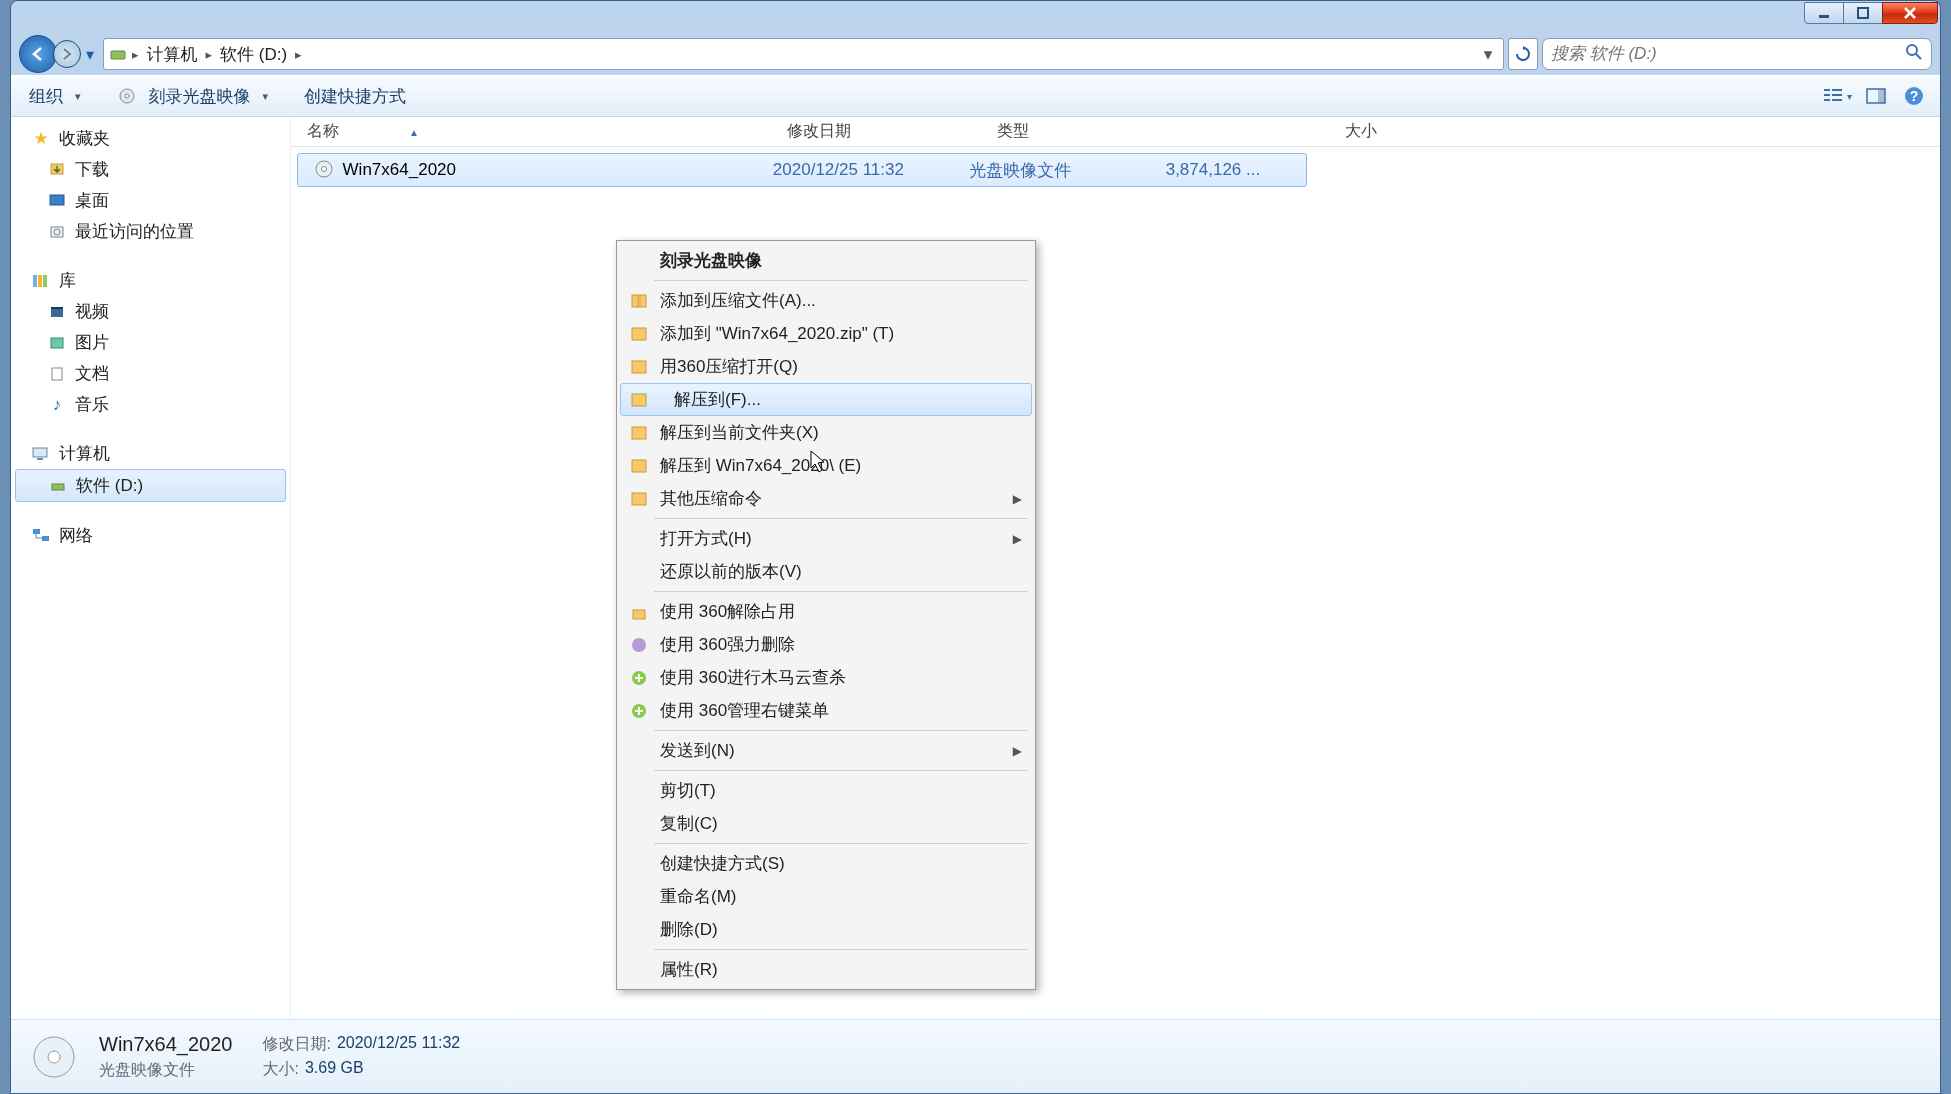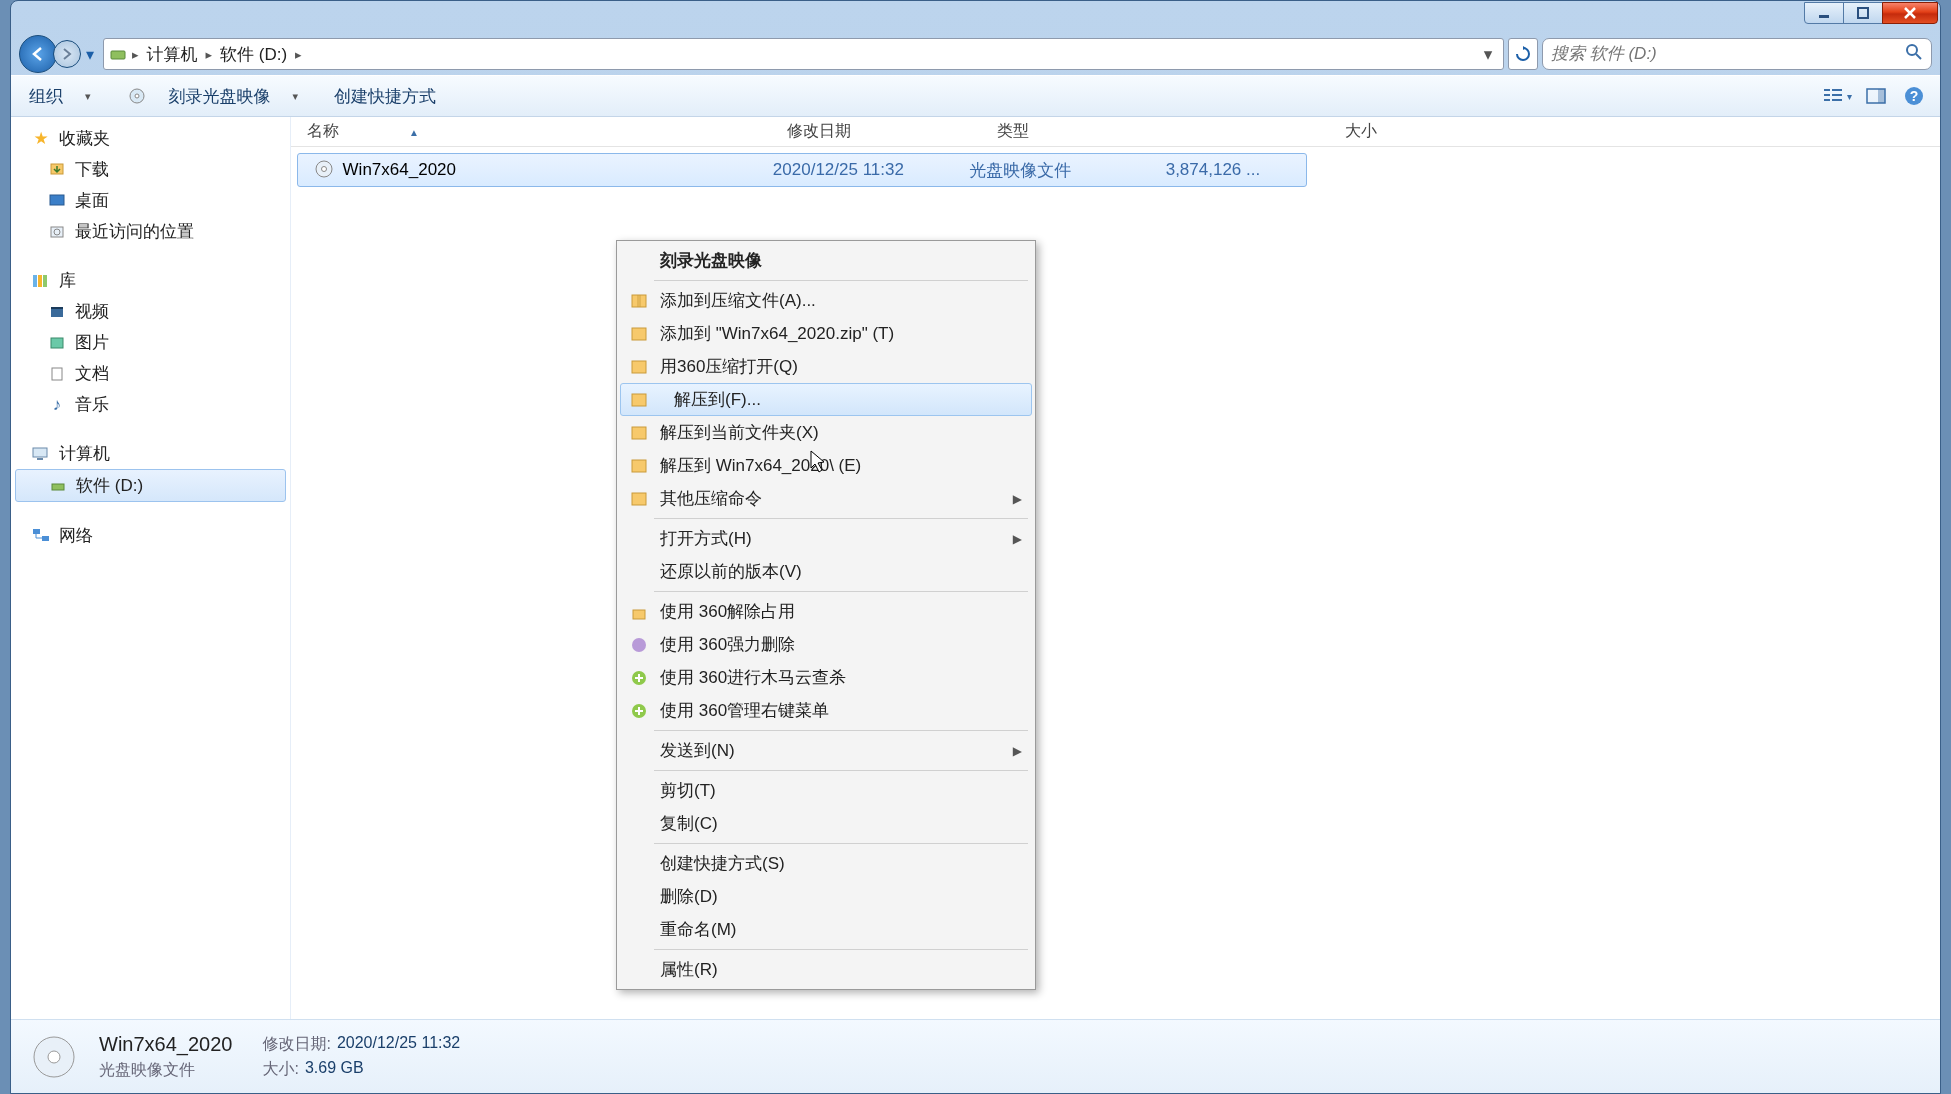--- a/index.html
+++ b/index.html
@@ -71,21 +71,21 @@
 
     
     .toolbar {
       height:42px;
       background: linear-gradient(#f7fbff,#e3eef9);
       border-top:1px solid #fff;
       border-bottom:1px solid #c4d5e8;
       display:flex; align-items:center; padding:0 12px; gap:24px;
       font-size:17px; color:#1a3f6a;
     }
-    .tb-item { display:flex; align-items:center; gap:22px; padding:4px 6px; border-radius:3px;}
+    .tb-item { display:flex; align-items:center; gap:12px; padding:4px 6px; border-radius:3px;}
     .tb-item .dd { font-size:11px; color:#555;}
     .tb-right { margin-left:auto; display:flex; gap:10px; align-items:center;}
     .tb-icon-btn { width:28px; height:24px; display:flex; align-items:center; justify-content:center; color:#3b6fa8;}
 
     
     .main { flex:1; display:flex; background:#fff; overflow:hidden;}
     .sidebar {
       width:280px; border-right:1px solid #e6eef8;
       padding:6px 0; overflow-y:auto; font-size:17px;
     }
@@ -571,25 +571,25 @@
     <span class="cm-icon"></span>
       <span class="cm-text">复制(C)</span>
   </div>
   <div class="cm-sep"></div>
   <div class="cm-item">
     <span class="cm-icon"></span>
       <span class="cm-text">创建快捷方式(S)</span>
   </div>
   <div class="cm-item">
     <span class="cm-icon"></span>
+      <span class="cm-text">重命名(M)</span>
+  </div>
+  <div class="cm-item">
+    <span class="cm-icon"></span>
       <span class="cm-text">删除(D)</span>
-  </div>
-  <div class="cm-item">
-    <span class="cm-icon"></span>
-      <span class="cm-text">重命名(M)</span>
   </div>
   <div class="cm-sep"></div>
   <div class="cm-item">
     <span class="cm-icon"></span>
       <span class="cm-text">属性(R)</span>
   </div>
 </div>
 
 <div class="cursor">
   <svg width="20" height="24">

